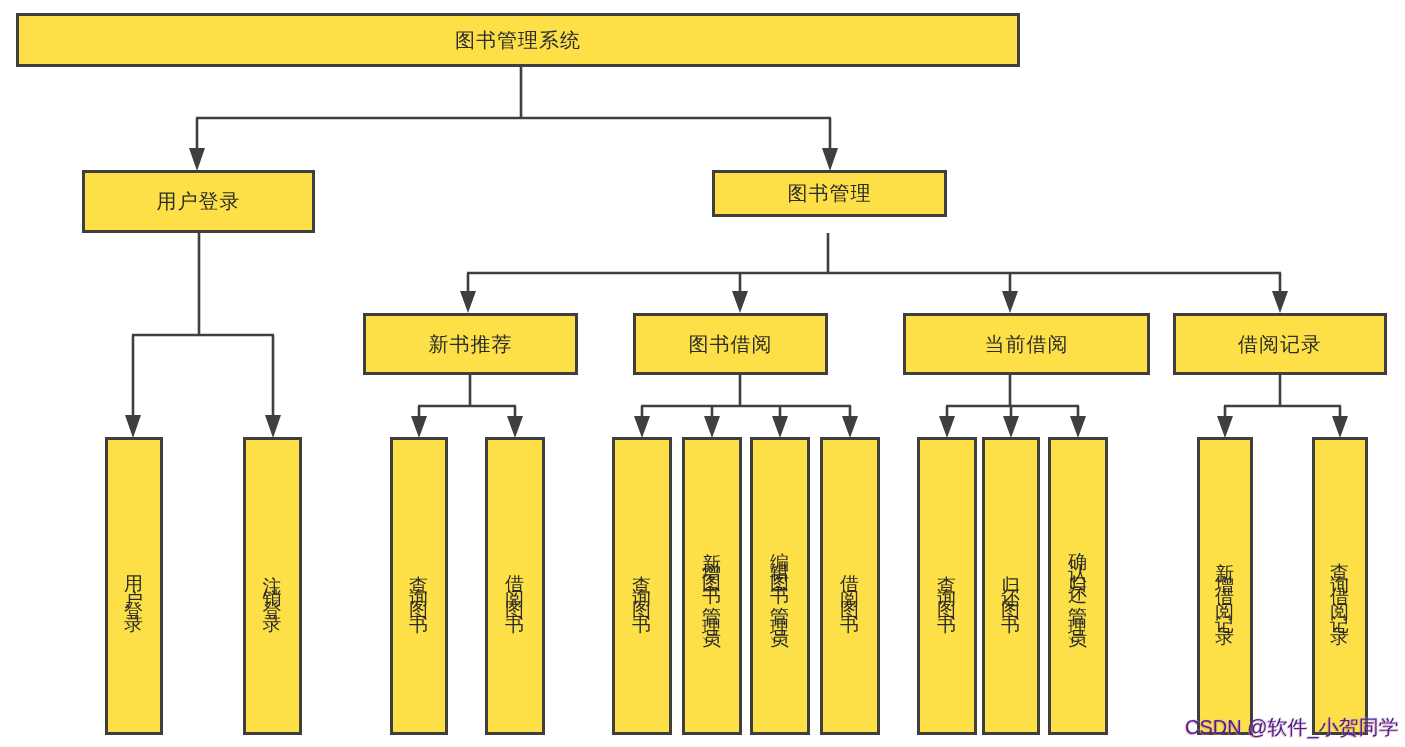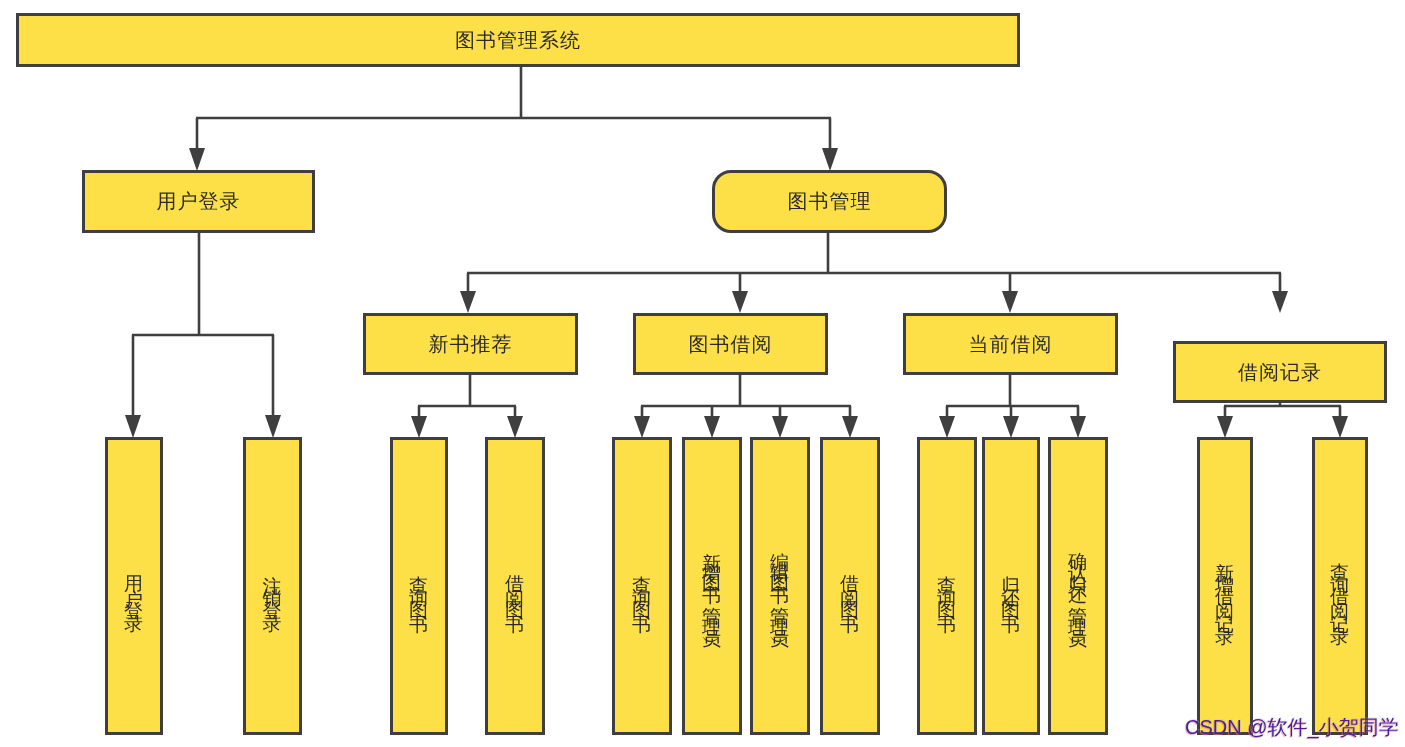--- a/index.html
+++ b/index.html
@@ -93,34 +93,34 @@
     </g>
   </svg>
 
   <div class="node box-h" style="left:16px;top:13px;width:1004px;height:54px;">
     <span>图书管理系统</span>
   </div>
 
   <div class="node box-h" style="left:82px;top:170px;width:233px;height:63px;">
     <span>用户登录</span>
   </div>
-  <div class="node box-h" style="left:712px;top:170px;width:235px;height:63px;border-radius:19px;">
+  <div class="node box-h" style="left:712px;top:170px;width:235px;height:47px;">
     <span>图书管理</span>
   </div>
 
   <div class="node box-h" style="left:363px;top:313px;width:215px;height:62px;">
     <span>新书推荐</span>
   </div>
   <div class="node box-h" style="left:633px;top:313px;width:195px;height:62px;">
     <span>图书借阅</span>
   </div>
-  <div class="node box-h" style="left:903px;top:313px;width:215px;height:62px;">
+  <div class="node box-h" style="left:903px;top:313px;width:247px;height:62px;">
     <span>当前借阅</span>
   </div>
-  <div class="node box-h" style="left:1173px;top:313px;width:214px;height:62px;margin-top:28px;">
+  <div class="node box-h" style="left:1173px;top:313px;width:214px;height:62px;">
     <span>借阅记录</span>
   </div>
 
   <div class="node box-v" style="left:105px;top:437px;width:58px;height:298px;">
     <span>用户登录</span>
   </div>
   <div class="node box-v" style="left:243px;top:437px;width:59px;height:298px;">
     <span>注销登录</span>
   </div>
 

